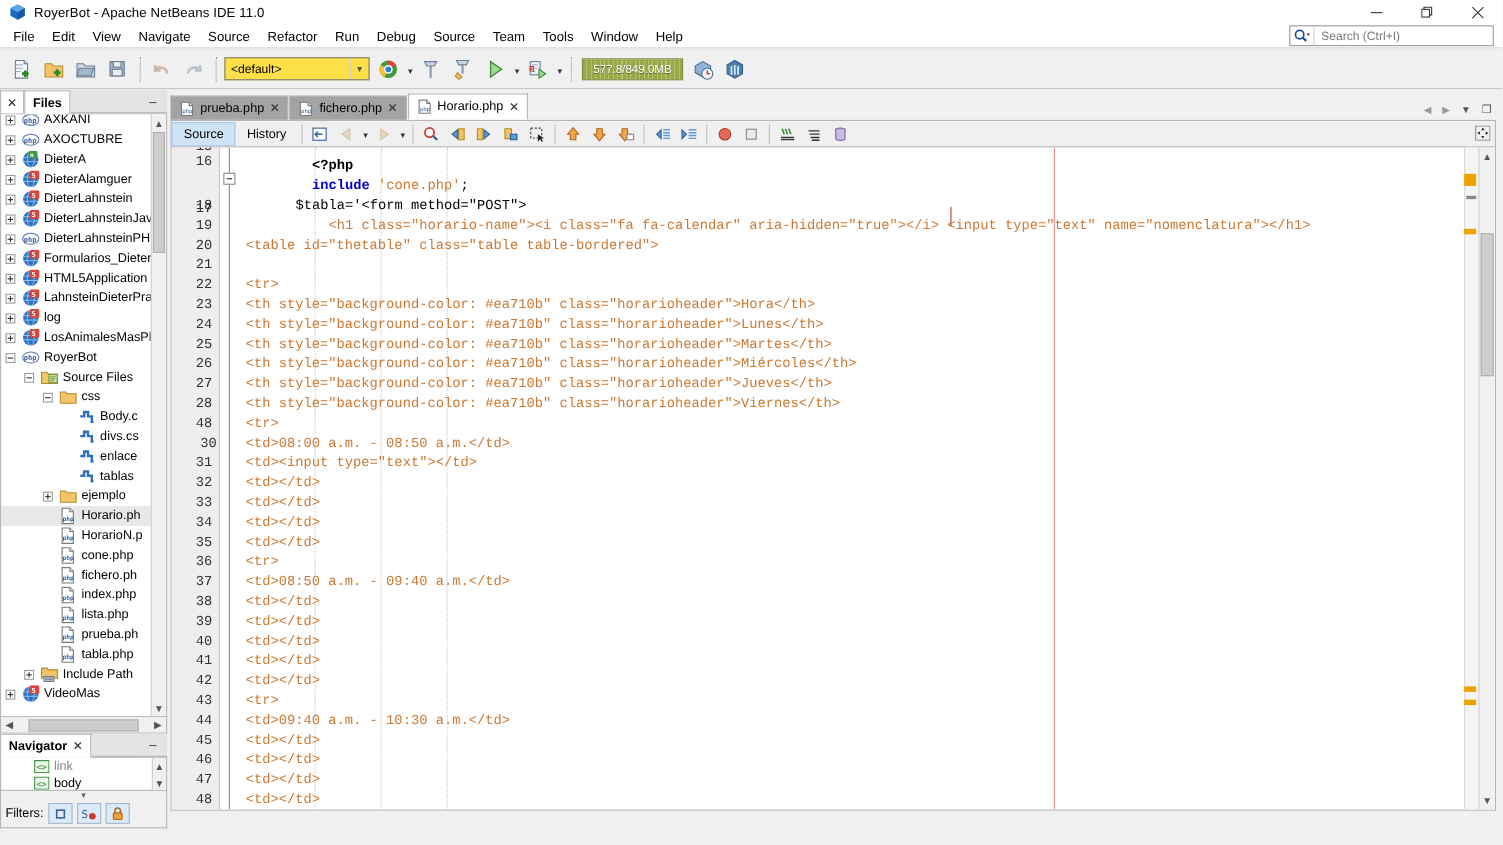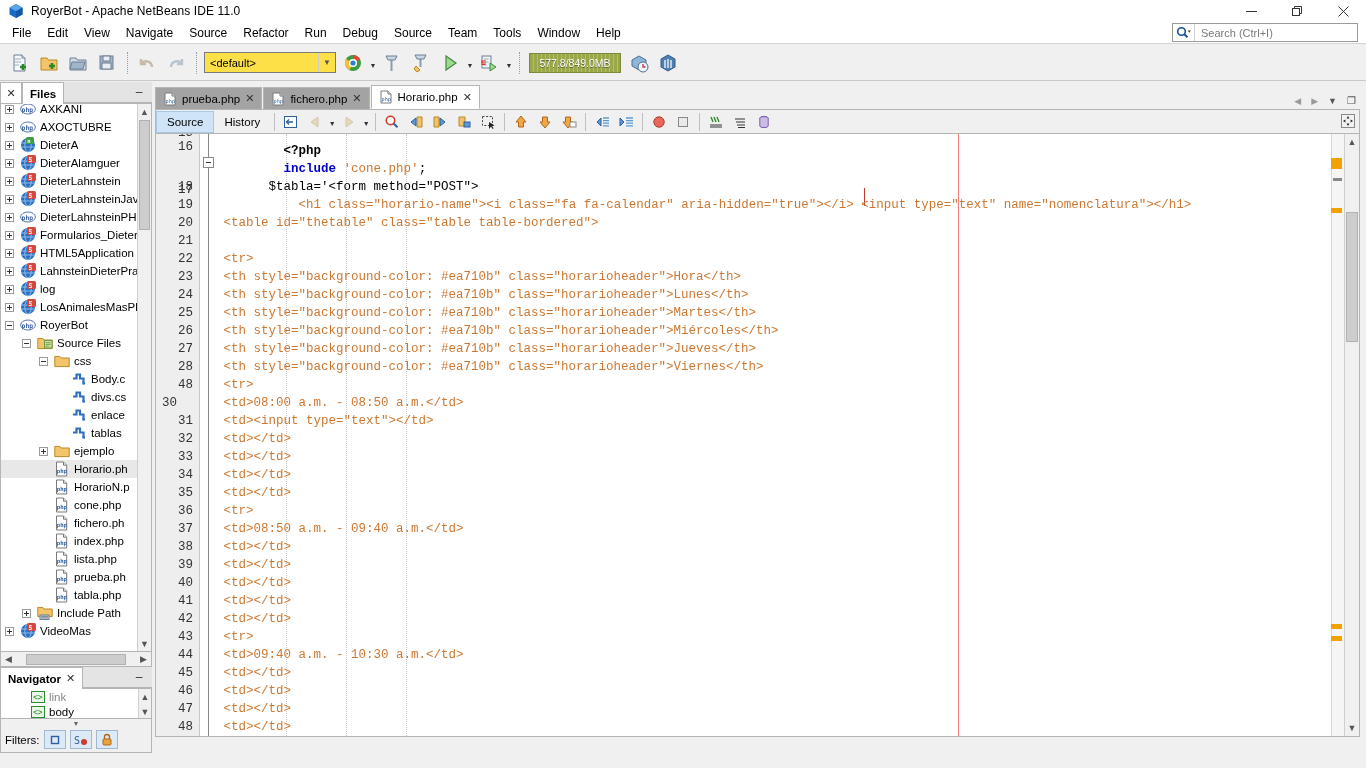--- a/index.html
+++ b/index.html
@@ -1097,21 +1097,21 @@
             <div class="ln" style="top: 80px; right: 6px;">20</div>
             <div class="ln" style="top: 98px; right: 6px;">21</div>
             <div class="ln" style="top: 116px; right: 6px;">22</div>
             <div class="ln" style="top: 134px; right: 6px;">23</div>
             <div class="ln" style="top: 152px; right: 6px;">24</div>
             <div class="ln" style="top: 170px; right: 6px;">25</div>
             <div class="ln" style="top: 188px; right: 6px;">26</div>
             <div class="ln" style="top: 206px; right: 6px;">27</div>
             <div class="ln" style="top: 224px; right: 6px;">28</div>
             <div class="ln" style="top: 242px; right: 6px;">48</div>
-            <div class="ln" style="top: 260px; right: 22px; margin-left: 41px;">30</div>
+            <div class="ln" style="top: 260px; right: 2px; margin-left: 41px;">30</div>
             <div class="ln" style="top: 278px; right: 6px;">31</div>
             <div class="ln" style="top: 296px; right: 6px;">32</div>
             <div class="ln" style="top: 314px; right: 6px;">33</div>
             <div class="ln" style="top: 332px; right: 6px;">34</div>
             <div class="ln" style="top: 350px; right: 6px;">35</div>
             <div class="ln" style="top: 368px; right: 6px;">36</div>
             <div class="ln" style="top: 386px; right: 6px;">37</div>
             <div class="ln" style="top: 404px; right: 6px;">38</div>
             <div class="ln" style="top: 422px; right: 6px;">39</div>
             <div class="ln" style="top: 440px; right: 6px;">40</div>

